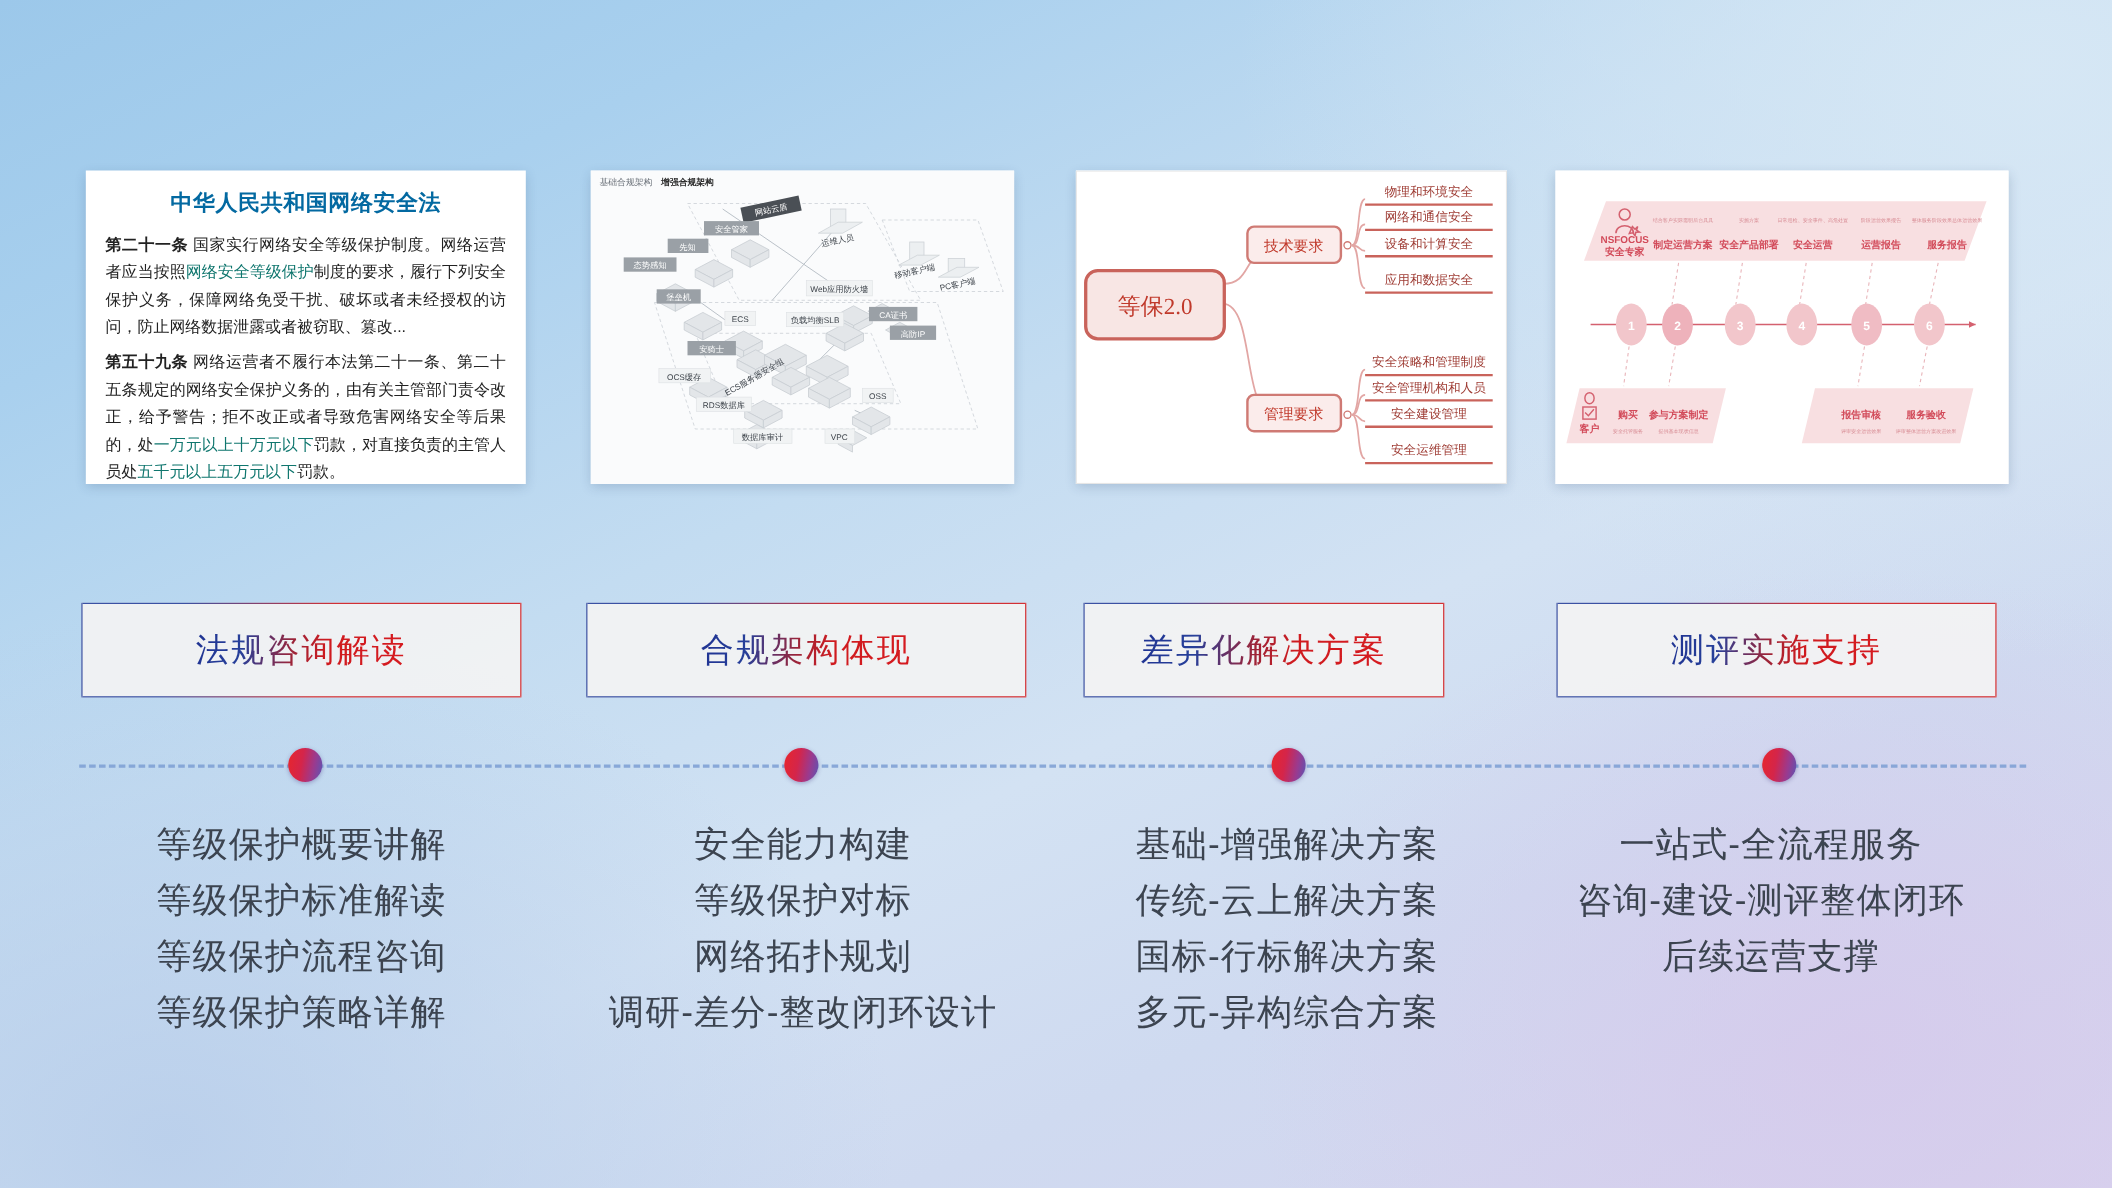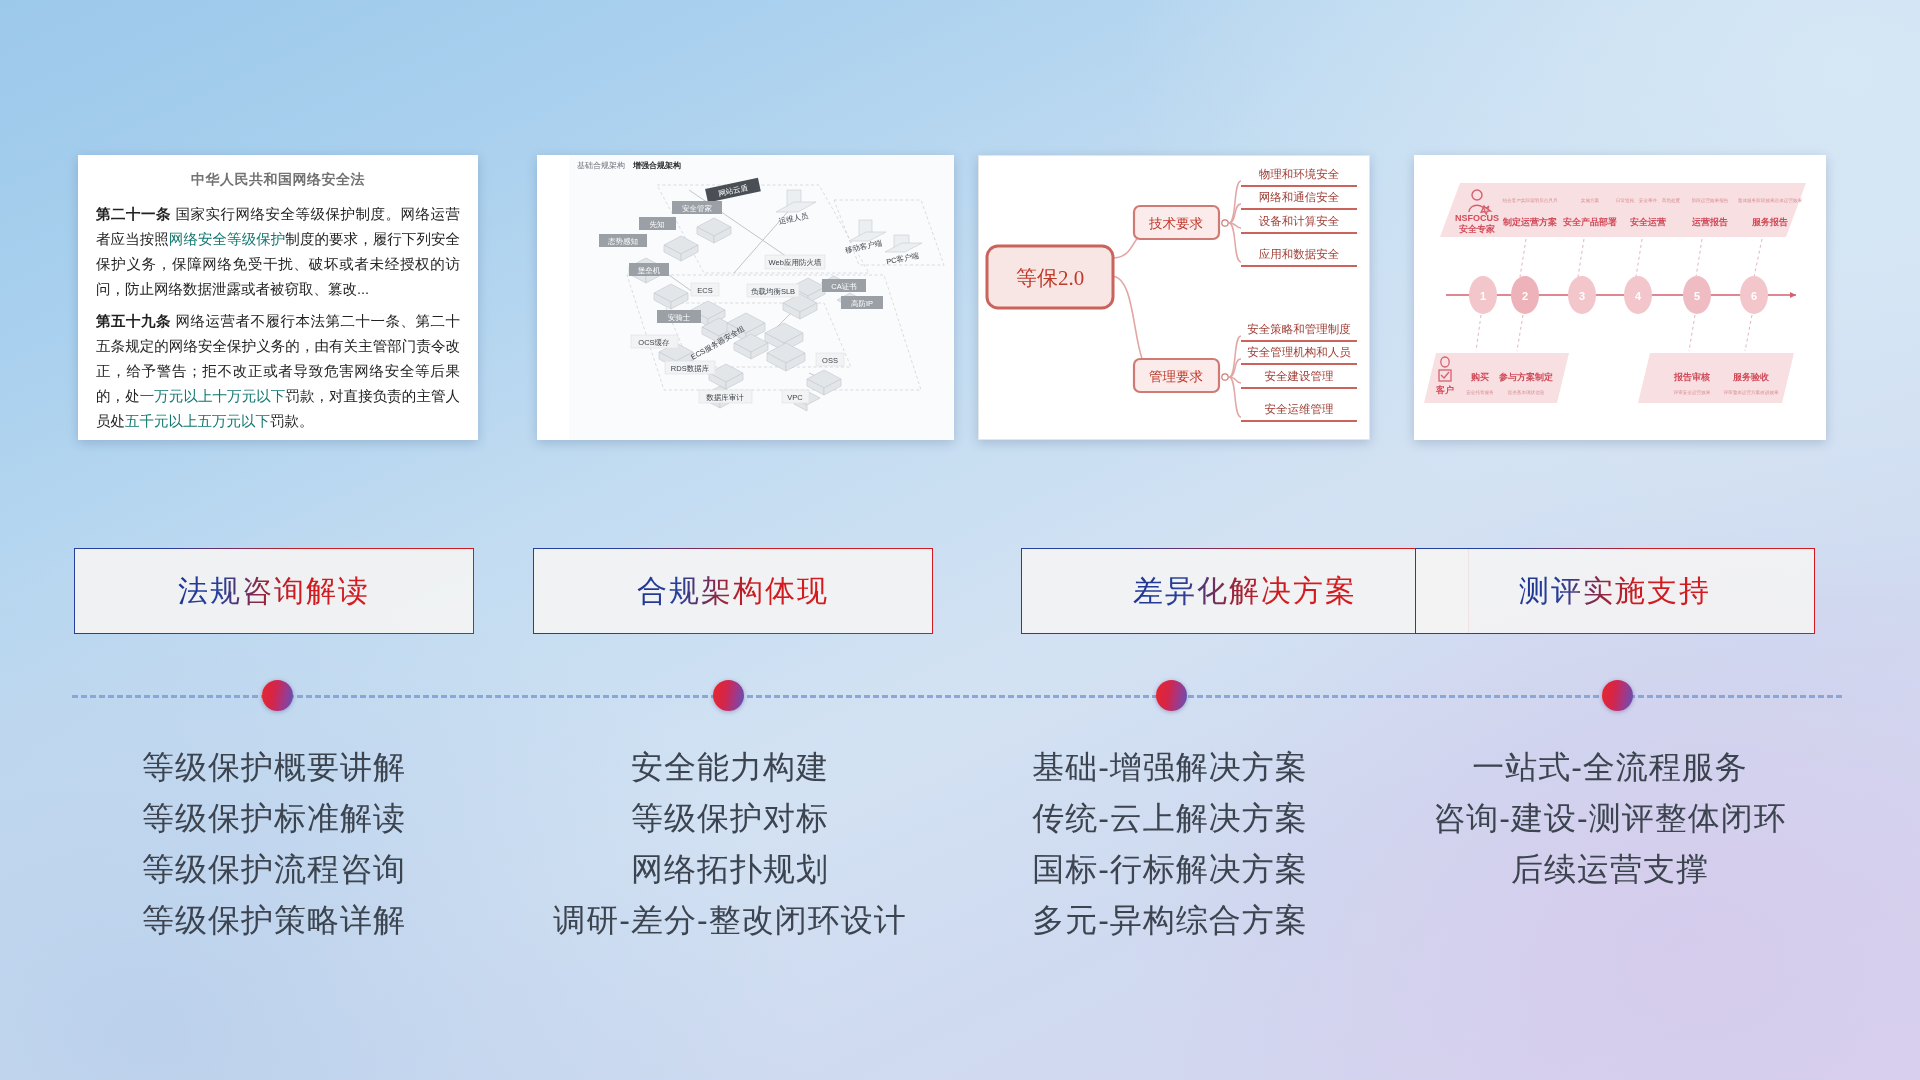--- a/index.html
+++ b/index.html
@@ -17,28 +17,28 @@
     overflow:hidden;
   }
   
   .cards{position:absolute;left:0;top:0;width:1920px;height:1080px;}
   .card{
     position:absolute;top:155px;height:285px;background:#fff;
     box-shadow:0 3px 10px rgba(40,70,110,.22);
     overflow:hidden;
   }
   .card.c1{left:78px;width:400px;}
-  .card.c2{left:537px;width:385px;padding-left:32px;}
+  .card.c2{left:537px;width:385px;}
   .card.c3{left:978px;width:392px;}
   .card.c4{left:1414px;width:412px;}
 
   
   .law{padding:16px 18px 0 18px;box-sizing:border-box;height:100%;}
   .law-title{
-    text-align:center;font-weight:bold;font-size:14px;color:#737373;
+    text-align:center;font-weight:bold;font-size:20px;color:#0369a1;
     letter-spacing:.5px;margin-bottom:13px;font-family:Liberation Serif, serif;
   }
   .law-p{font-size:14.5px;line-height:25px;color:#222;text-align:justify;}
   .law-p b{font-weight:bold;}
   .law-p .rd{color:#0f766e;}
   .law-p2{margin-top:7px;}
 
   
   .arch{position:relative;width:100%;height:100%;background:#fafbfc;}
   .arch-tabs{position:absolute;left:8px;top:5px;font-size:8px;color:#6a7078;}
@@ -71,21 +71,21 @@
     display:flex;align-items:center;justify-content:center;
   }
   .titlebox:before{
     content:"";position:absolute;left:0;top:0;right:0;bottom:0;
     border:1.6px solid;
     border-image:linear-gradient(105deg,#27409a 0%,#27409a 22%,#cf1b1f 55%,#cf1b1f 100%) 1;
     pointer-events:none;
   }
   .titlebox.t1{left:74px;width:400px;}
   .titlebox.t2{left:533px;width:400px;}
-  .titlebox.t3{left:985px;width:448px;margin-left:36px;}
+  .titlebox.t3{left:985px;width:328px;}
   .titlebox.t4{left:1415px;width:400px;}
   .titlebox span{
     font-size:30px;font-weight:500;letter-spacing:2px;
     background:linear-gradient(96deg,#1f3392 0%,#27409a 22%,#9c2438 46%,#cf1b1f 62%,#d61b20 100%);
     -webkit-background-clip:text;background-clip:text;color:transparent;
     -webkit-text-fill-color:transparent;
   }
 
   
   .timeline{position:absolute;left:72px;top:694px;width:1770px;height:4px;}

